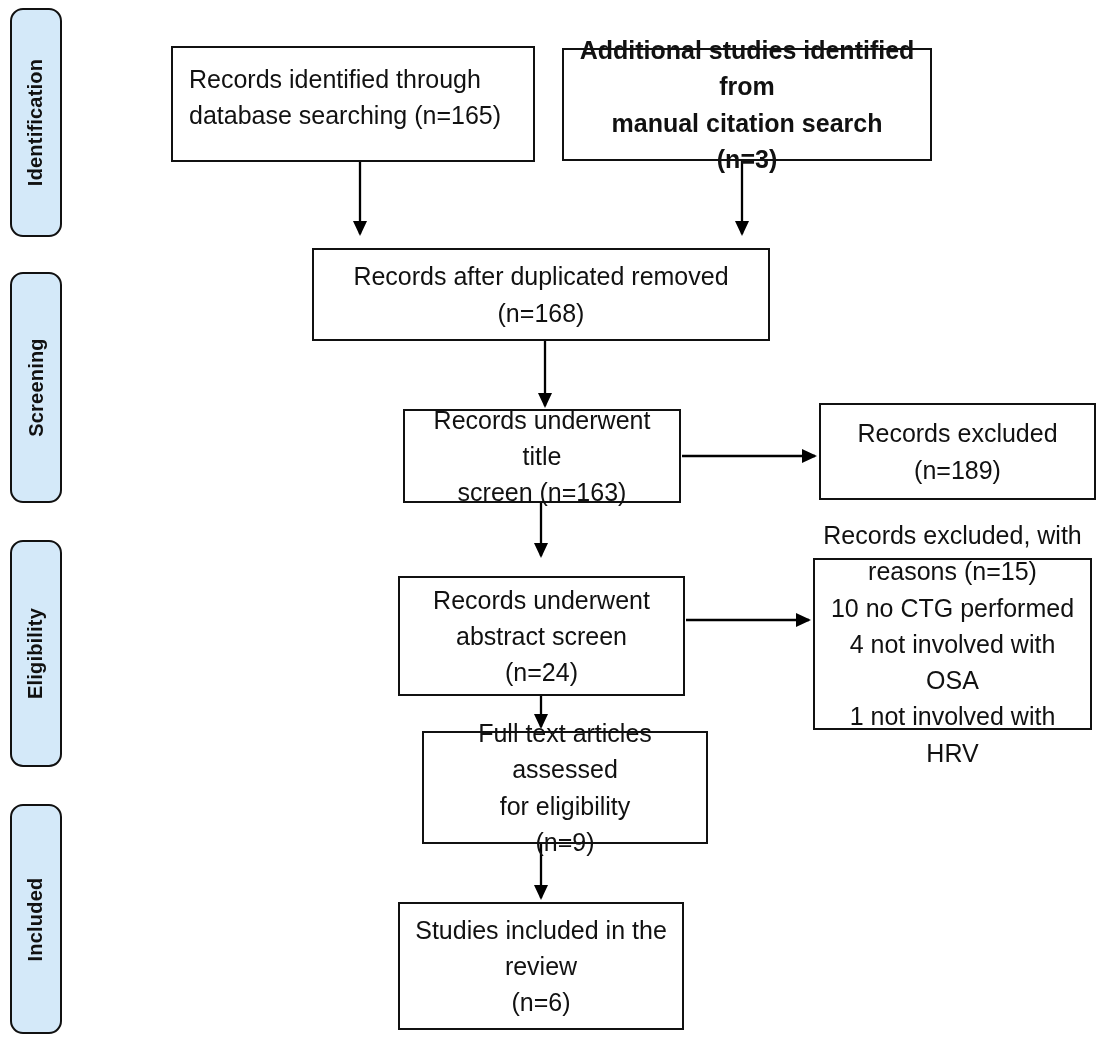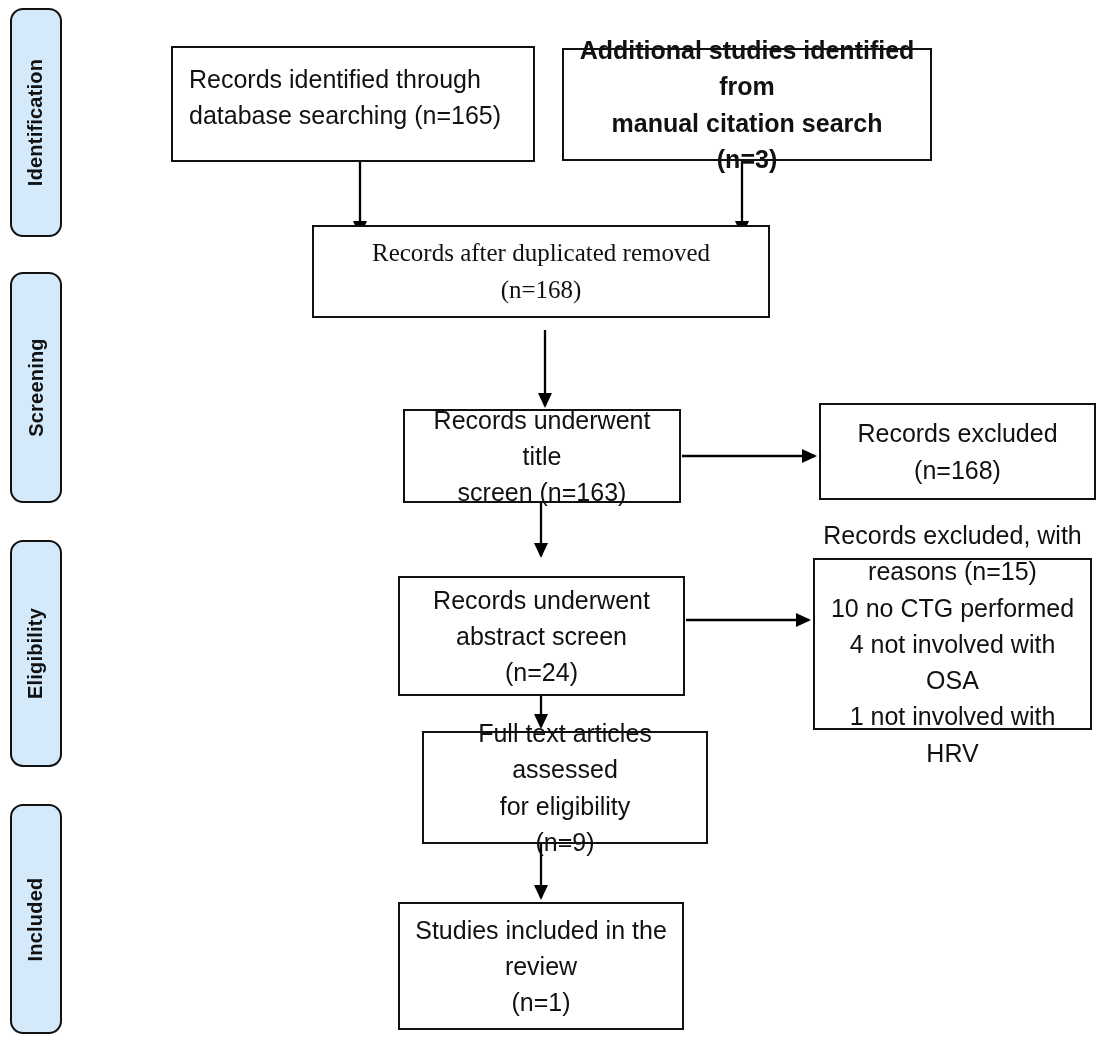--- a/index.html
+++ b/index.html
@@ -59,21 +59,21 @@
   }
   .box.thick { border-width: 2.6px; }
   .box.top-left {
     align-items: flex-start;
     justify-content: flex-start;
     text-align: left;
     padding: 13px 16px;
   }
   #box-db-search        { left: 171px; top: 46px;  width: 364px; height: 116px; }
   #box-manual-search    { left: 562px; top: 48px;  width: 370px; height: 113px; font-weight: bold; }
-  #box-after-duplicates { left: 312px; top: 225px; width: 458px; height: 93px; font-family: Liberation Serif, serif;  }
+  #box-after-duplicates { left: 312px; top: 248px; width: 458px; height: 93px;  }
   #box-title-screen     { left: 403px; top: 409px; width: 278px; height: 94px;  }
   #box-excluded-title   { left: 819px; top: 403px; width: 277px; height: 97px;  }
   #box-abstract-screen  { left: 398px; top: 560px; width: 287px; height: 120px; margin-top: 16px; }
   #box-excluded-reasons { left: 813px; top: 558px; width: 279px; height: 172px; padding-left: 8px; }
   #box-full-text        { left: 398px; top: 731px; width: 286px; height: 113px; margin-left: 24px; }
   #box-included-review  { left: 398px; top: 902px; width: 286px; height: 128px; }
 
   
   .arrows {
     position: absolute;
@@ -129,33 +129,33 @@
 manual citation search
 (n=3)</div>
 
   <div class="box" id="box-after-duplicates">Records after duplicated removed
 (n=168)</div>
 
   <div class="box thick" id="box-title-screen">Records underwent title
 screen (n=163)</div>
 
   <div class="box" id="box-excluded-title">Records excluded
-(n=168)</div>
+(n=189)</div>
 
   <div class="box thick" id="box-abstract-screen">Records underwent
 abstract screen
 (n=24)</div>
 
   <div class="box thick" id="box-excluded-reasons">Records excluded, with
 reasons (n=15)
 10 no CTG performed
 4 not involved with OSA
 1 not involved with HRV</div>
 
   <div class="box thick" id="box-full-text">Full text articles assessed
 for eligibility
 (n=9)</div>
 
   <div class="box thick" id="box-included-review">Studies included in the
 review
-(n=1)</div>
+(n=6)</div>
 
 </div>
 
 </body></html>

